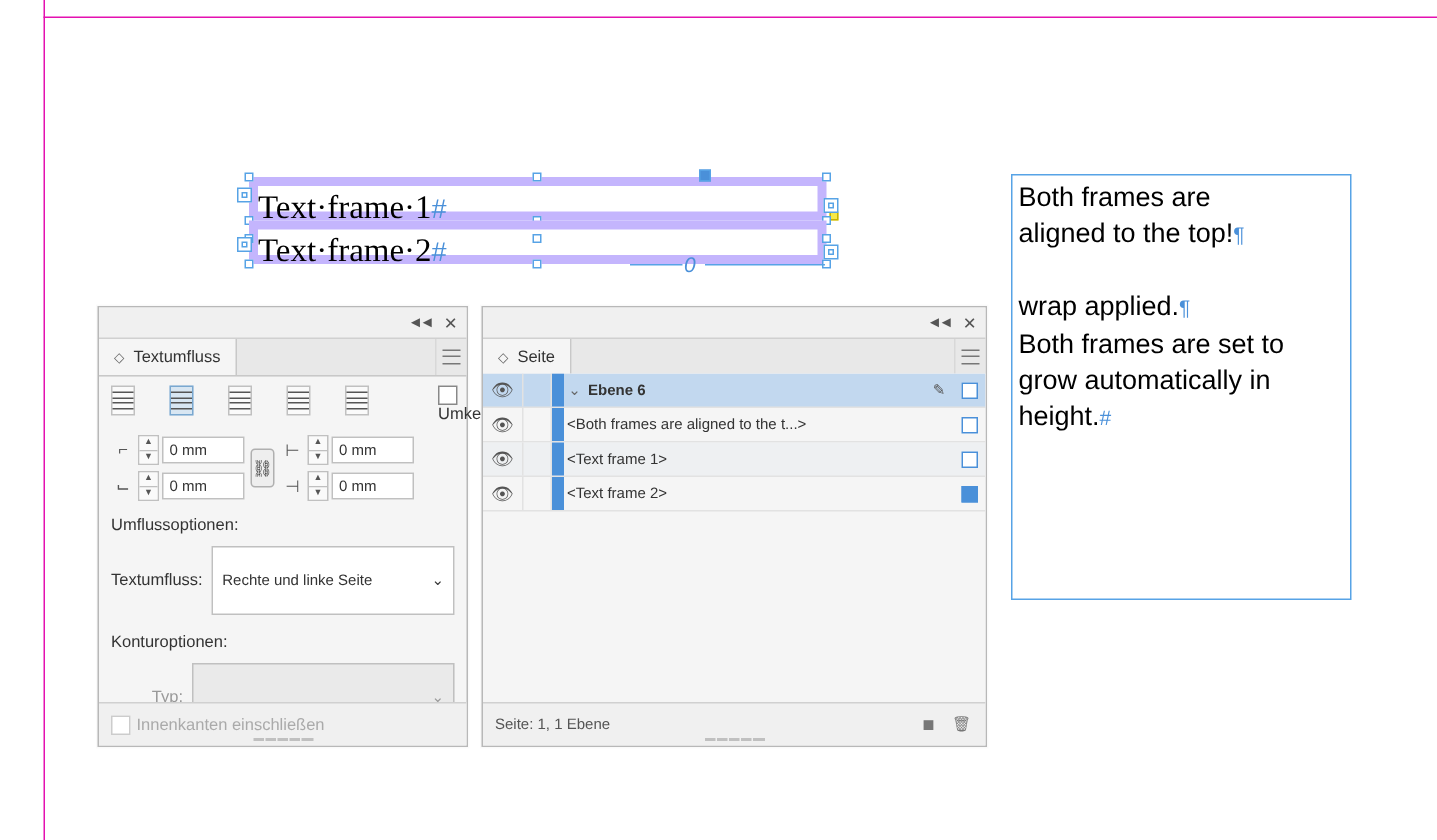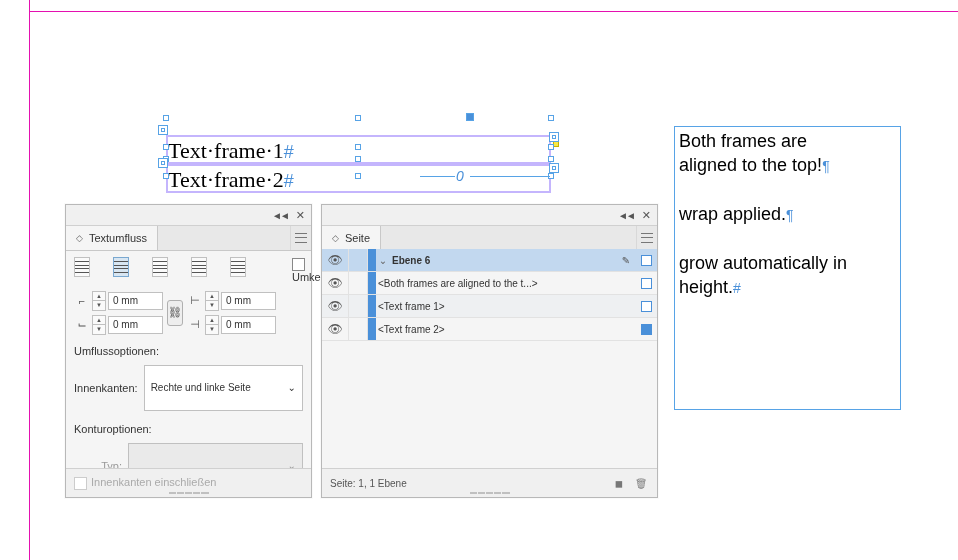--- a/index.html
+++ b/index.html
@@ -1,34 +1,34 @@
 <!DOCTYPE html>
 <html><head>
 <meta charset="utf-8">
 <style>
   body { margin: 0; font-family: Arial, sans-serif; font-size: 11px; background: #fff; color: #333; }
   .stage { position: relative; width: 958px; height: 560px; }
   .page-border-v { position: absolute; top: 0; left: 29px; width: 1px; height: 560px; background: #e410b0; }
   .page-border-h { position: absolute; top: 11px; left: 29px; right: 0; height: 1px; background: #e410b0; }
 
   
-  .txt-frame { position: absolute; font-family: "Times New Roman", Georgia, serif; font-size: 22px; color: #000; line-height: 28px; border: 2px solid #c4b5fd; box-sizing: border-box; background: transparent; margin-top: 17px; }
+  .txt-frame { position: absolute; font-family: "Times New Roman", Georgia, serif; font-size: 22px; color: #000; line-height: 28px; border: 6px solid #c4b5fd; box-sizing: border-box; background: transparent; }
   .tf1 { left: 166px; top: 118px; width: 385px; height: 29px; }
   .tf2 { left: 166px; top: 147px; width: 385px; height: 29px; }
   .hidden-char { color: #4a90d9; font-family: Arial, sans-serif; font-size: 18px; }
   .sel-handle { position: absolute; width: 6px; height: 6px; background: #fff; border: 1px solid #57a3e6; box-sizing: border-box; }
   .sel-handle.solid { background: #4a90d9; }
   .linked-handle { position: absolute; width: 10px; height: 10px; background: #fff; border: 1px solid #57a3e6; box-sizing: border-box; }
   .linked-handle::after { content: ""; position: absolute; inset: 2px; border: 1px solid #57a3e6; }
   .yellow-handle { background: #f7e94a; border: 1px solid #c8b200; width: 6px; height: 6px; }
   .ref-line { position: absolute; color: #4a90d9; font-style: italic; font-size: 14px; }
   .ref-dash { position: absolute; height: 0; border-top: 1px solid #57a3e6; }
 
   
-  .desc-frame { position: absolute; left: 674px; top: 126px; width: 227px; height: 284px; border: 1px solid #57a3e6; box-sizing: border-box; font-family: Arial, sans-serif; font-size: 18px; line-height: 24px; color: #000; padding: 2px 4px; }
+  .desc-frame { position: absolute; left: 674px; top: 116px; width: 227px; height: 284px; border: 1px solid #57a3e6; box-sizing: border-box; font-family: Arial, sans-serif; font-size: 18px; line-height: 24px; color: #000; padding: 2px 4px; }
   .desc-frame span.h { color: #4a90d9; font-size: 14px; }
 
   
   .panel { position: absolute; background: #f5f5f5; border: 1px solid #b8b8b8; box-shadow: 0 0 0 1px rgba(0,0,0,.02); box-sizing: border-box; }
   .panel-wrap1 { left: 65px; top: 204px; width: 247px; height: 294px; }
   .panel-wrap2 { left: 321px; top: 204px; width: 337px; height: 294px; }
   .panel-topbar { height: 20px; background: #f0f0f0; display: flex; justify-content: flex-end; align-items: center; gap: 8px; padding: 0 6px; border-bottom: 1px solid #d0d0d0; color: #555; }
   .panel-topbar .arrows { letter-spacing: -2px; font-size: 10px; }
   .panel-topbar .x { font-size: 11px; cursor: pointer; }
   .panel-tabbar { height: 24px; display: flex; align-items: stretch; background: #e8e8e8; border-bottom: 1px solid #c8c8c8; }
@@ -120,21 +120,21 @@
   <div class="linked-handle" style="left:549px; top:163px;"></div>
   <div class="ref-dash" style="left:420px; top:176px; width:35px;"></div>
   <div class="ref-line" style="left:456px; top:168px;">0</div>
   <div class="ref-dash" style="left:470px; top:176px; width:80px;"></div>
 
   <div class="desc-frame">
     <span>Both frames are</span><br>
     <span>aligned to the top!</span><span class="h">¶</span><br>
     <br>
     <span>wrap applied.</span><span class="h">¶</span><br>
-    <br>
+    <span>Both frames are set to</span><br>
     <span>grow automatically in</span><br>
     <span>height.</span><span class="h">#</span>
   </div>
 
   <div class="panel panel-wrap1">
     <div class="panel-topbar">
       <span class="arrows">◄◄</span>
       <span class="x">✕</span>
     </div>
     <div class="panel-tabbar">
@@ -227,21 +227,21 @@
               <div>▲</div>
               <div>▼</div>
             </div>
           <div class="input-field">0 mm</div>
         </div>
       </div>
     </div>
 
     <div class="section-label">Umflussoptionen:</div>
     <div class="select-row">
-      <span>Innenkanten:</span>
+      <span>Textumfluss:</span>
       <div class="select-box">
         <span>Rechte und linke Seite</span>
         <span>⌄</span>
       </div>
     </div>
 
     <div class="section-label">Konturoptionen:</div>
     <div class="select-row">
       <span style="width:48px; text-align:right; color:#999;">Typ:</span>
       <div class="select-box disabled">

